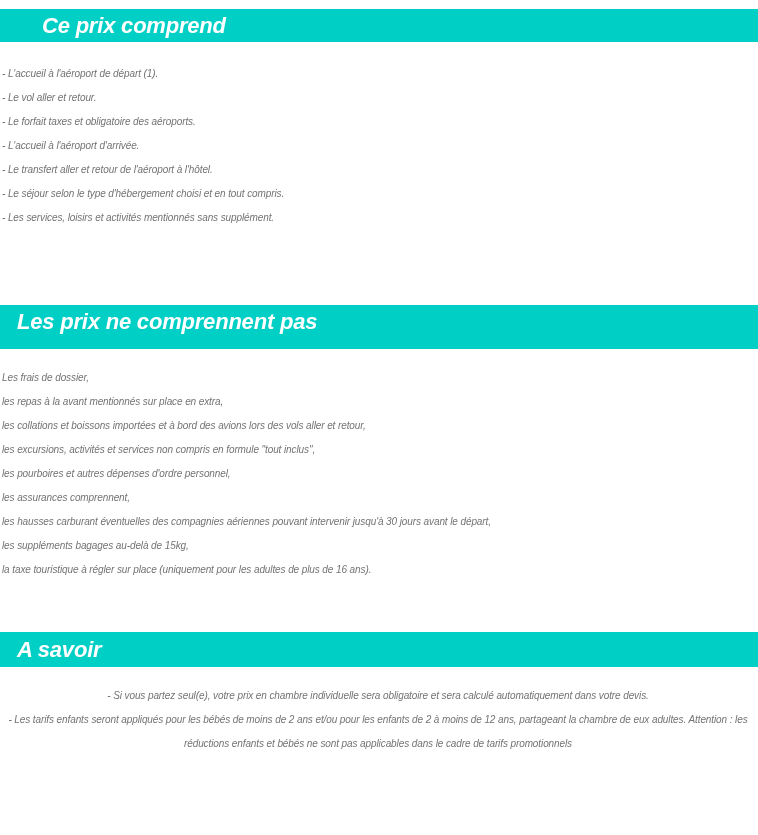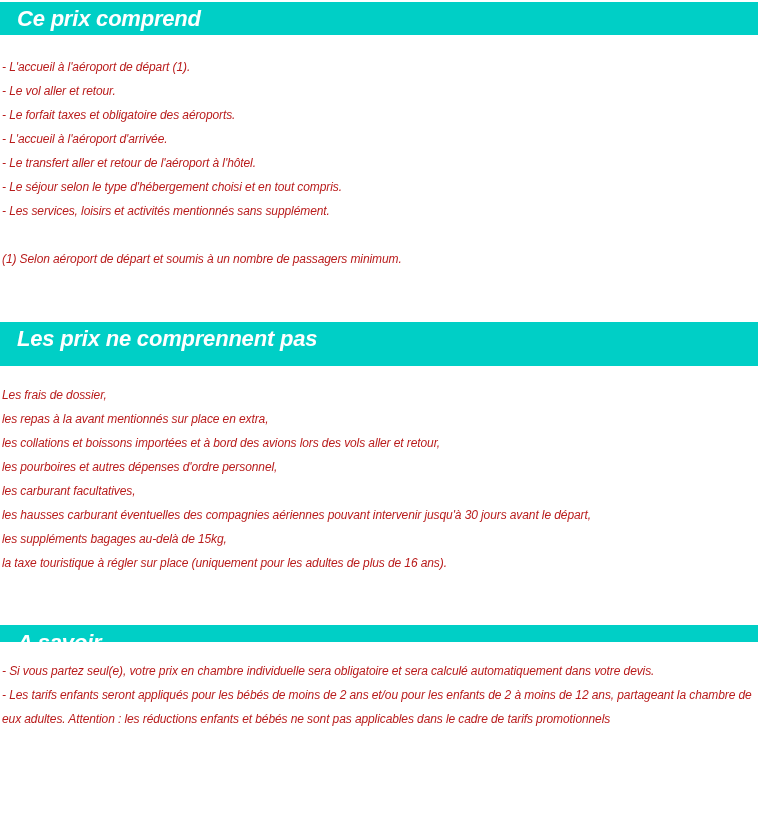--- a/index.html
+++ b/index.html
@@ -23,68 +23,68 @@
     color: #ffffff;
     font-size: 22px;
     font-weight: bold;
     font-style: italic;
     line-height: 33px;
     padding-left: 17px;
     letter-spacing: -0.2px;
     white-space: nowrap;
   }
   .section-body {
-    color: #b91c1c;
+    color: #737373;
     font-style: italic;
-    font-size: 12px;
+    font-size: 10px;
     line-height: 24px;
     padding-left: 2px;
     padding-right: 4px;
     letter-spacing: -0.1px;
   }
   .line { min-height: 24px; white-space: nowrap; }
-  .para { min-height: 24px; }
+  .para { min-height: 24px; text-align: center; }
   
-  #bar-1 { margin-top: 2px; }
+  #bar-1 { margin-top: 9px; padding-left: 25px; }
   #body-1 { margin-top: 20px; }
   #bar-2 { margin-top: 51px; height: 44px; }
   #body-2 { margin-top: 17px; }
-  #bar-3 { margin-top: 50px; height: 17px; }
+  #bar-3 { margin-top: 50px; height: 35px; }
   #bar-3 .bar-title { line-height: 35px; }
   #body-3 { margin-top: 17px; }
 </style>
 </head>
 <body>
 
 <div>
 
   <div id="bar-1" class="section-bar">
     <div class="bar-title">Ce prix comprend</div>
   </div>
   <div id="body-1" class="section-body">
     <div class="line">- L'accueil à l'aéroport de départ (1).</div>
     <div class="line">- Le vol aller et retour.</div>
     <div class="line">- Le forfait taxes et obligatoire des aéroports.</div>
     <div class="line">- L'accueil à l'aéroport d'arrivée.</div>
     <div class="line">- Le transfert aller et retour de l'aéroport à l'hôtel.</div>
     <div class="line">- Le séjour selon le type d'hébergement choisi et en tout compris.</div>
     <div class="line">- Les services, loisirs et activités mentionnés sans supplément.</div>
     <div class="line"></div>
-    <div class="line">(1) Selon aéroport de départ et soumis à un nombre de passagers minimum.</div>
   </div>
 
   <div id="bar-2" class="section-bar">
     <div class="bar-title">Les prix ne comprennent pas</div>
   </div>
   <div id="body-2" class="section-body">
     <div class="line">Les frais de dossier,</div>
     <div class="line">les repas à la avant mentionnés sur place en extra,</div>
     <div class="line">les collations et boissons importées et à bord des avions lors des vols aller et retour,</div>
+    <div class="line">les excursions, activités et services non compris en formule "tout inclus",</div>
     <div class="line">les pourboires et autres dépenses d'ordre personnel,</div>
-    <div class="line">les carburant facultatives,</div>
+    <div class="line">les assurances comprennent,</div>
     <div class="line">les hausses carburant éventuelles des compagnies aériennes pouvant intervenir jusqu'à 30 jours avant le départ,</div>
     <div class="line">les suppléments bagages au-delà de 15kg,</div>
     <div class="line">la taxe touristique à régler sur place (uniquement pour les adultes de plus de 16 ans).</div>
   </div>
 
   <div id="bar-3" class="section-bar">
     <div class="bar-title">A savoir</div>
   </div>
   <div id="body-3" class="section-body">
     <div class="para">- Si vous partez seul(e), votre prix en chambre individuelle sera obligatoire et sera calculé automatiquement dans votre devis.</div>

